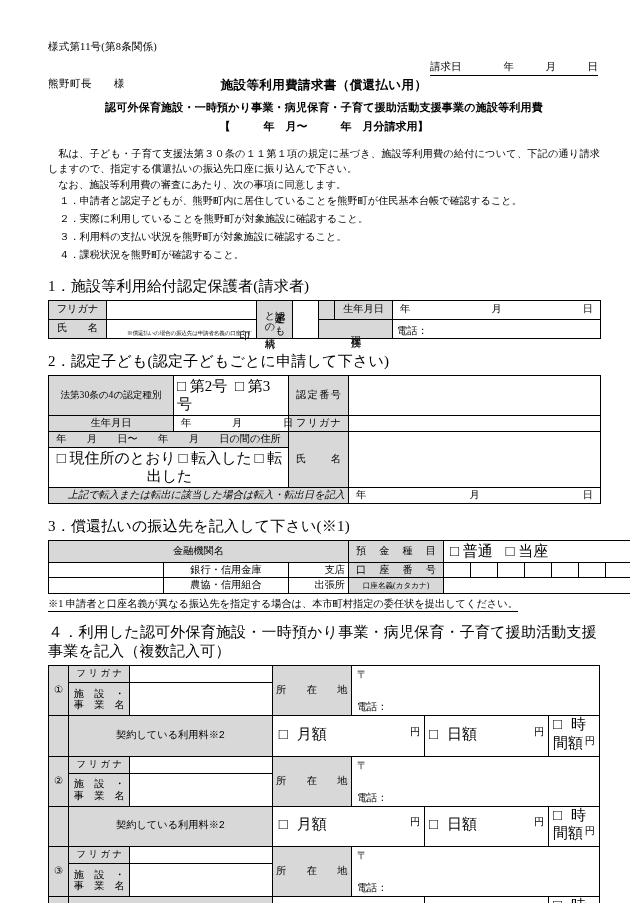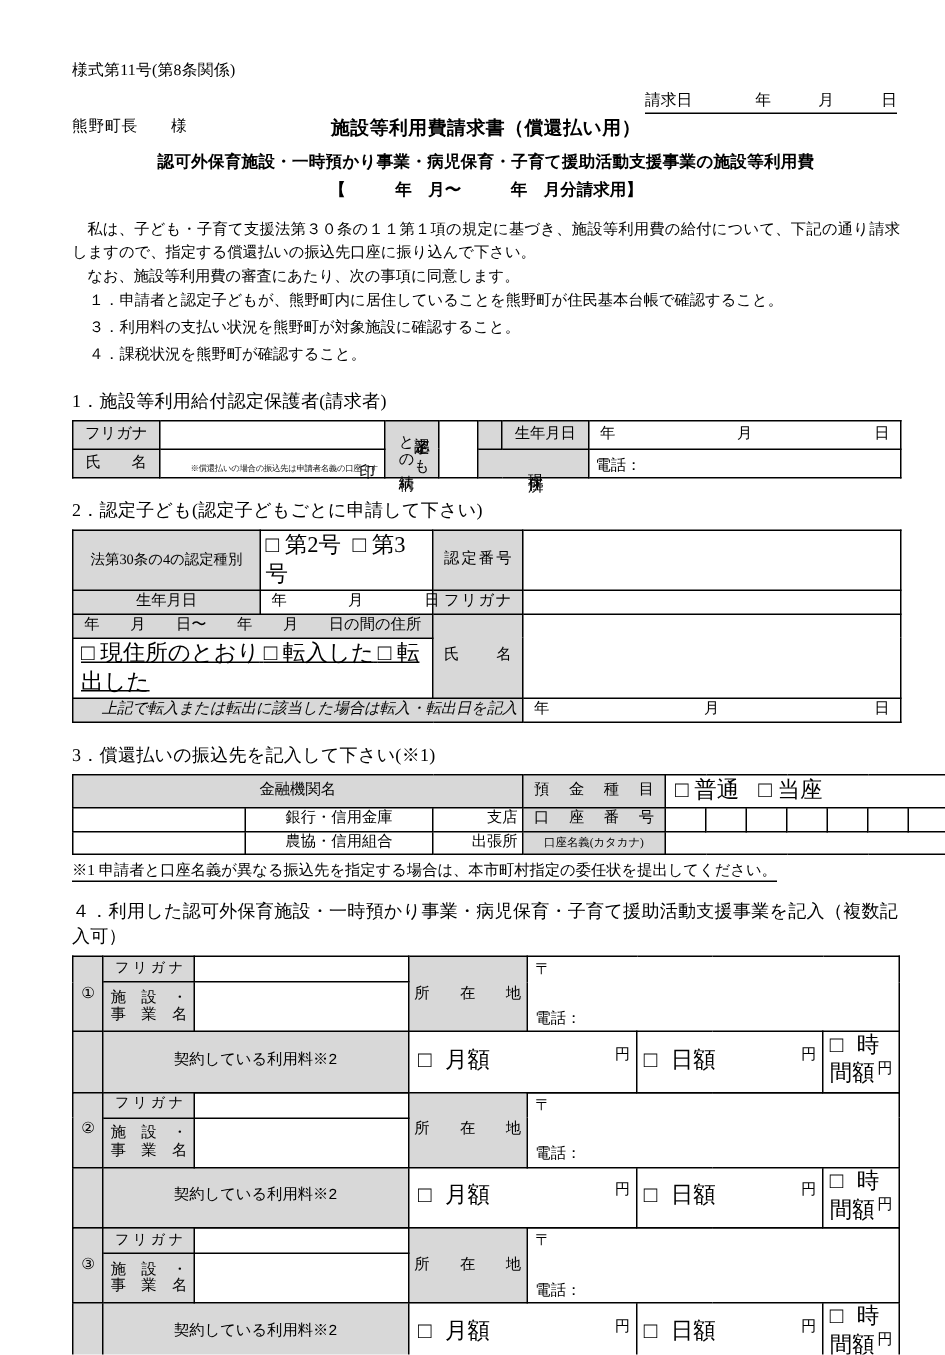--- a/index.html
+++ b/index.html
@@ -84,21 +84,21 @@
     margin-top: 1px;
   }
   .cond {
     font-size: 10.2px;
     line-height: 1.75;
     padding-left: 1.1em;
   }
 
   
   .sec-head {
-    font-size: 12px;
+    font-size: 15px;
     margin-top: 13px;
     margin-bottom: 4px;
     letter-spacing: 0.2px;
   }
   .sec-head.tight { margin-top: 11px; }
 
   
   table.f {
     border-collapse: collapse;
     width: 100%;
@@ -188,20 +188,21 @@
 
   <div class="addressee">熊野町長　　様</div>
 
   <div class="doc-title">施設等利用費請求書（償還払い用）</div>
   <div class="doc-sub1">認可外保育施設・一時預かり事業・病児保育・子育て援助活動支援事業の施設等利用費</div>
   <div class="doc-sub2">【　　　年　月〜　　　年　月分請求用】</div>
 
   <div class="intro">私は、子ども・子育て支援法第３０条の１１第１項の規定に基づき、施設等利用費の給付について、下記の通り請求しますので、指定する償還払いの振込先口座に振り込んで下さい。</div>
   <div class="intro2">なお、施設等利用費の審査にあたり、次の事項に同意します。</div>
   <div class="cond">１．申請者と認定子どもが、熊野町内に居住していることを熊野町が住民基本台帳で確認すること。</div>
+  <div class="cond">２．実際に利用していることを熊野町が対象施設に確認すること。</div>
   <div class="cond">３．利用料の支払い状況を熊野町が対象施設に確認すること。</div>
   <div class="cond">４．課税状況を熊野町が確認すること。</div>
 
   <div class="sec-head">1．施設等利用給付認定保護者(請求者)</div>
   <table class="f t1">
     <colgroup>
       <col style="width:58px">
         <col style="width:150px">
         <col style="width:36px">
       <col style="width:26px">
@@ -271,21 +272,21 @@
       <td></td>
     </tr>
     <tr>
       <td class="sh" colspan="2" style="text-align:center;">年　　月　　日〜　　年　　月　　日の間の住所</td>
       <td class="sh" rowspan="2">
         <span class="spread3">氏　　名</span>
       </td>
       <td rowspan="2"></td>
     </tr>
     <tr>
-      <td colspan="2" style="text-align:left;padding-left:5px;text-decoration:underline;">
+      <td colspan="2" style="text-align:center;padding-left:5px;">
         <span class="cb">□ 現住所のとおり</span>
         <span class="cb">□ 転入した</span>
         <span class="cb">□ 転出した</span>
       </td>
     </tr>
     <tr>
       <td class="sh" colspan="3" style="text-align:right;padding-left:5px;font-style:italic;">上記で転入または転出に該当した場合は転入・転出日を記入</td>
       <td>
         <span class="spread3 dateline">年　　　　月　　　　日</span>
       </td>

